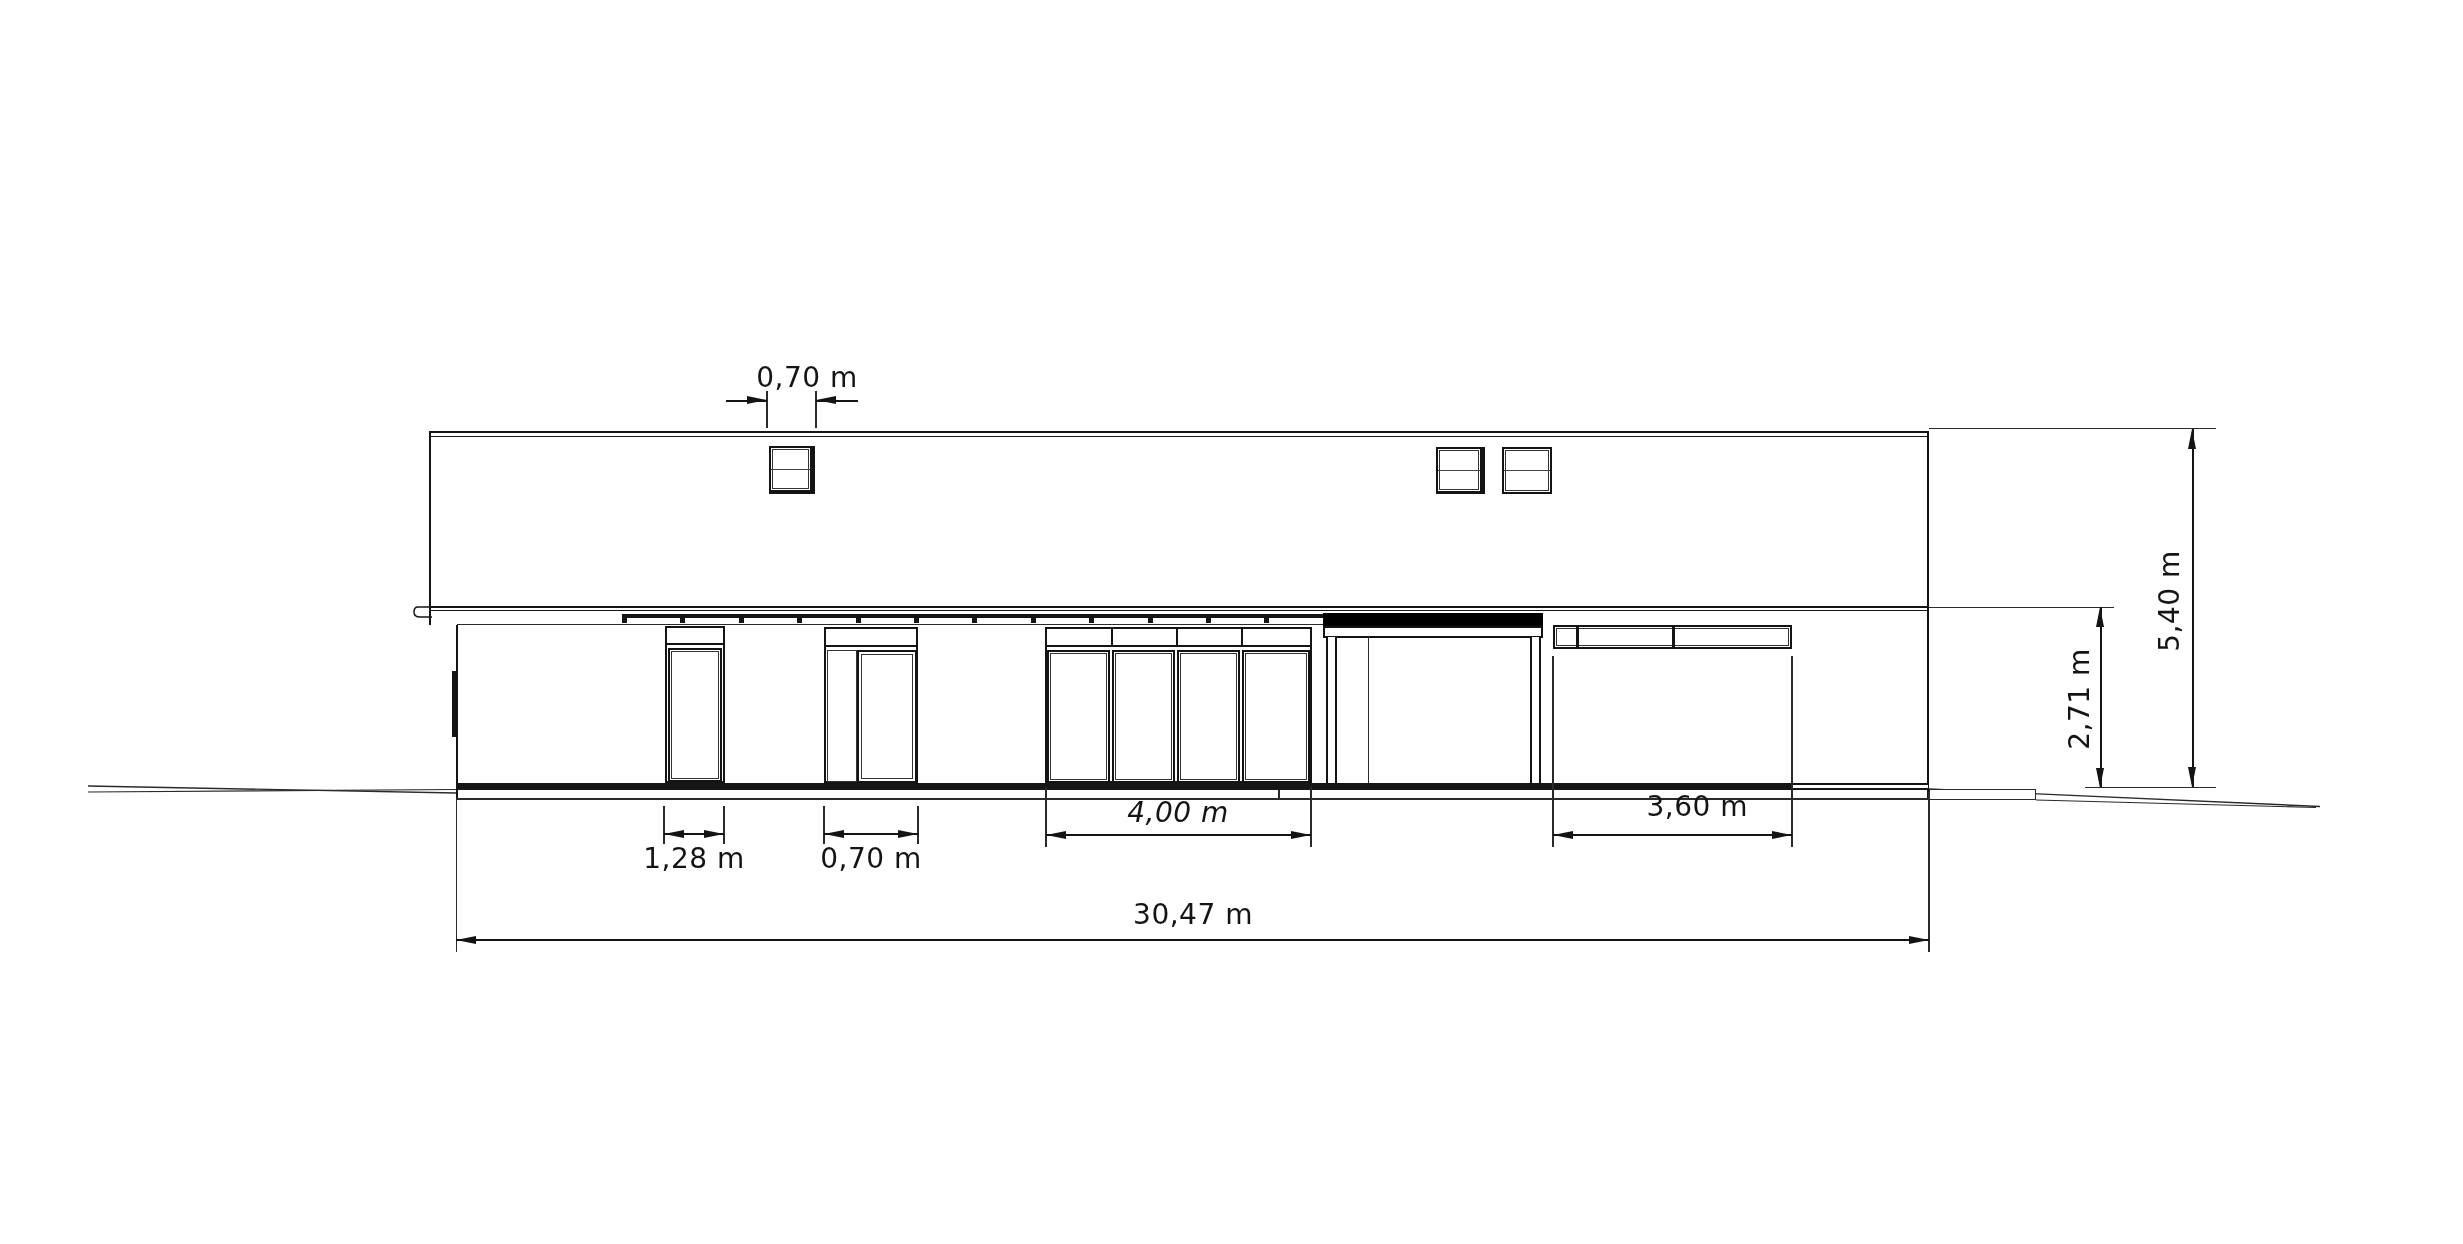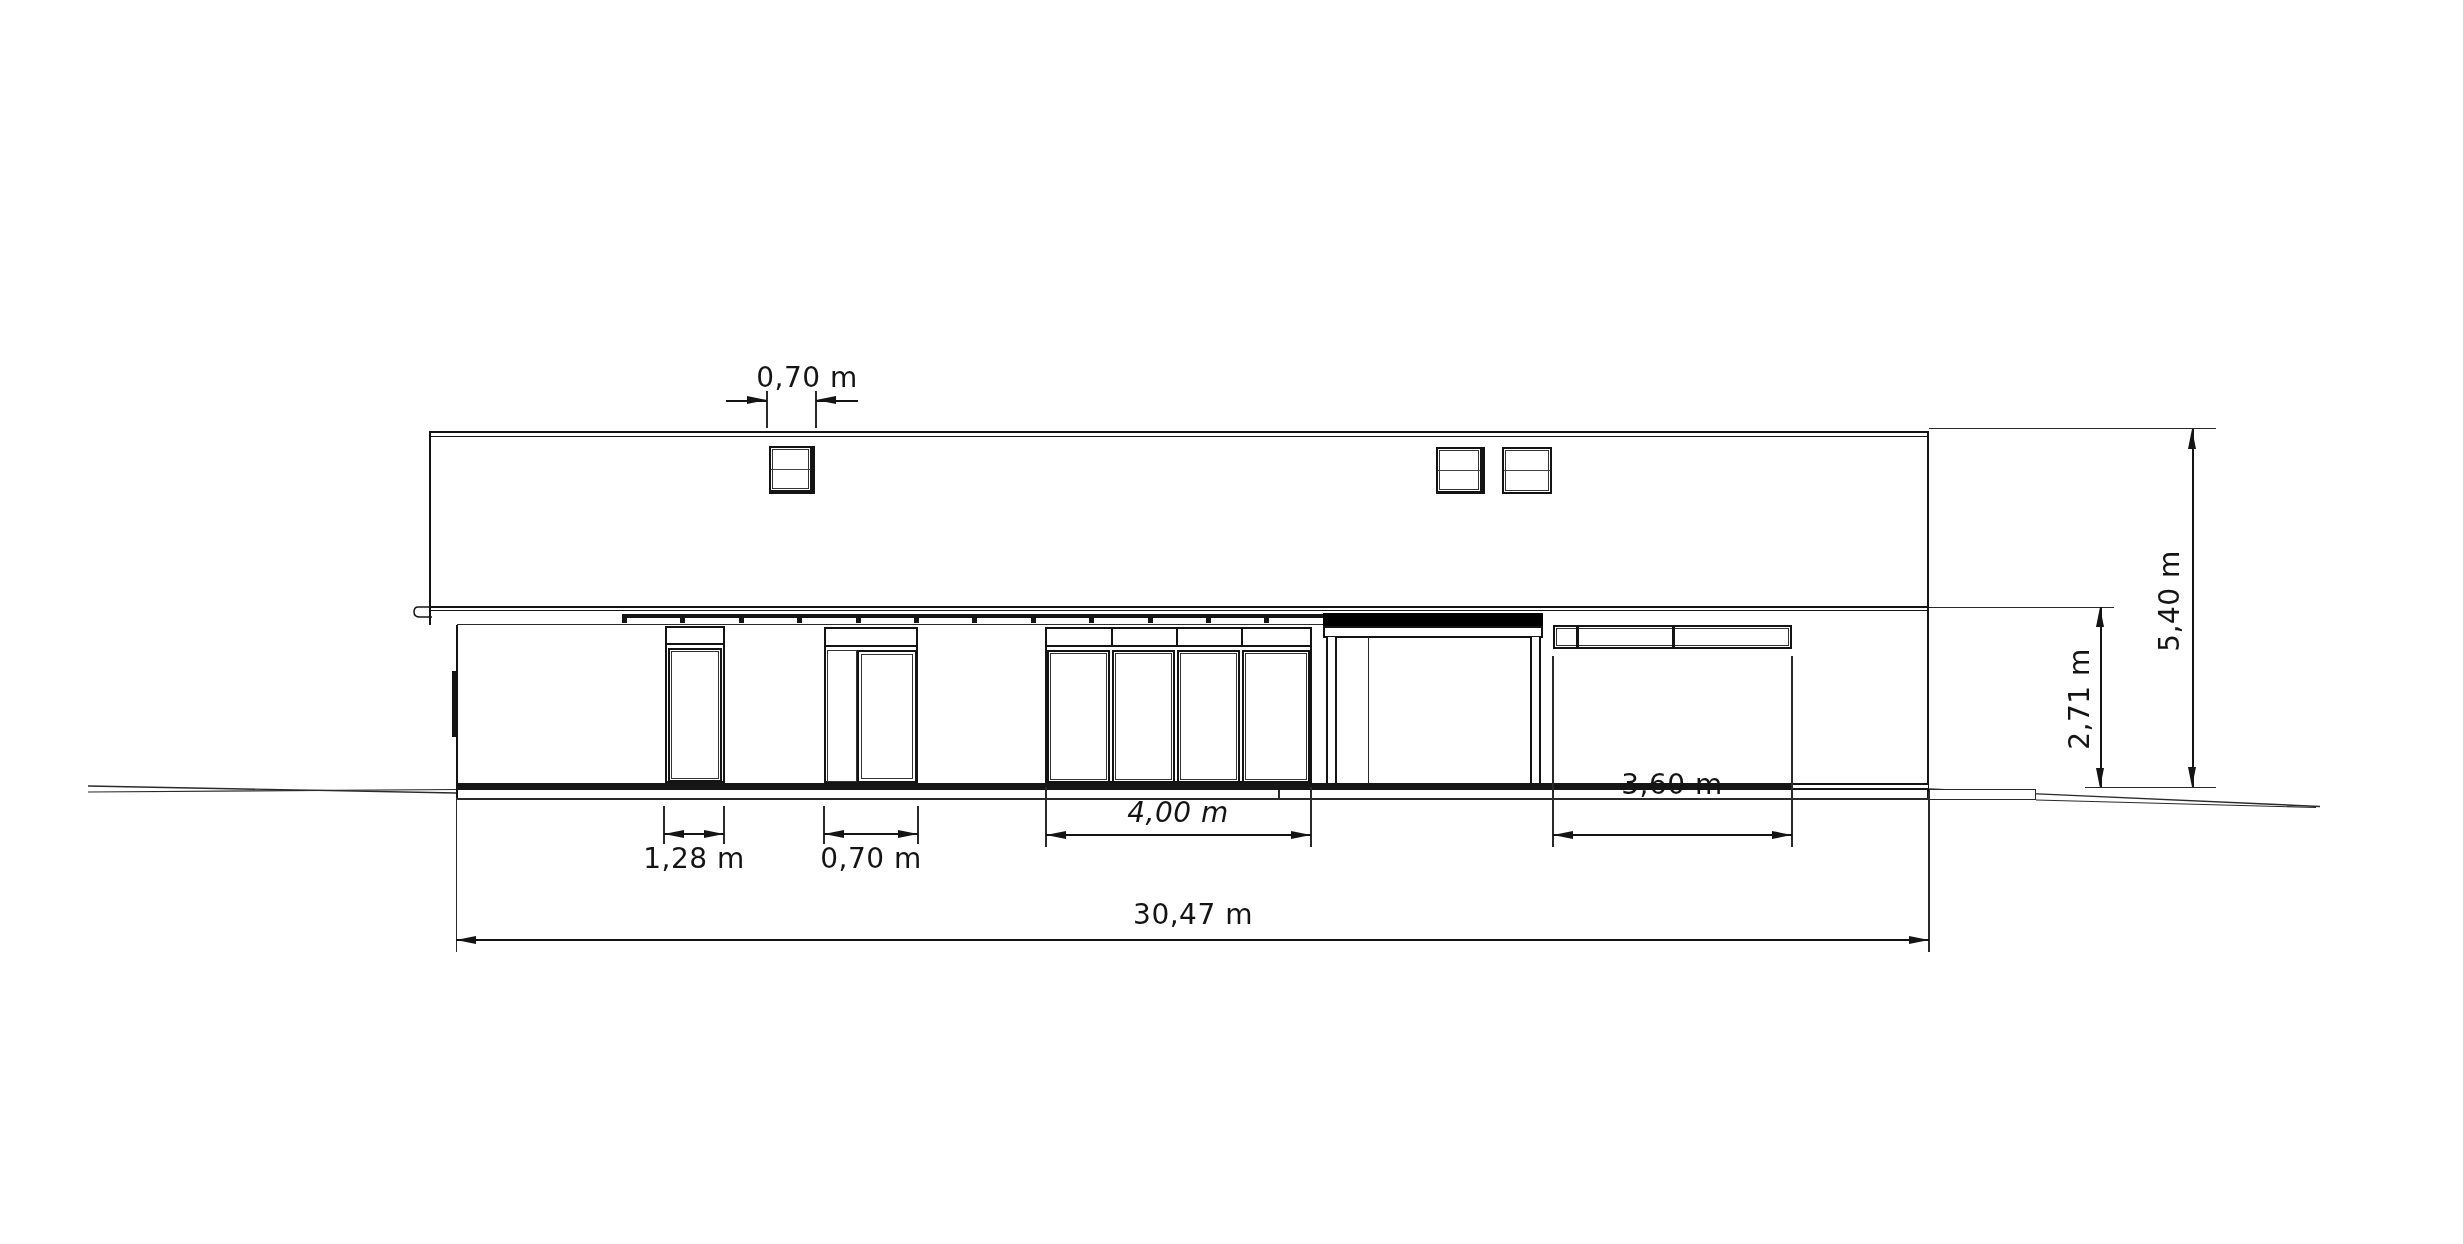--- a/index.html
+++ b/index.html
@@ -135,21 +135,21 @@
   <div class="ln" style="left:1046px;top:834px;width:265px;height:1.5px;"></div>
   <div class="ah l" style="left:1046px;top:830.5px;"></div>
   <div class="ah r" style="left:1291px;top:830.5px;"></div>
   <div class="dimlabel" style="left:1102px;top:798px;width:152px;font-style:italic;">4,00 m</div>
 
   <div class="thin" style="left:1552px;top:656px;width:1.5px;height:191px;"></div>
   <div class="thin" style="left:1791px;top:656px;width:1.5px;height:191px;"></div>
   <div class="ln" style="left:1553px;top:834px;width:239px;height:1.5px;"></div>
   <div class="ah l" style="left:1553px;top:830.5px;"></div>
   <div class="ah r" style="left:1772px;top:830.5px;"></div>
-  <div class="dimlabel" style="left:1596px;top:770px;width:152px;">3,60 m</div>
+  <div class="dimlabel" style="left:1596px;top:792px;width:152px;text-align:right;">3,60 m</div>
 
   <div class="thin" style="left:455.5px;top:800px;width:1.5px;height:152px;"></div>
   <div class="thin" style="left:1928px;top:792px;width:1.5px;height:160px;"></div>
   <div class="ln" style="left:456px;top:939px;width:1473px;height:2px;"></div>
   <div class="ah l" style="left:456px;top:935.5px;"></div>
   <div class="ah r" style="left:1909px;top:935.5px;"></div>
   <div class="dimlabel" style="left:1115px;top:900px;width:156px;">30,47 m</div>
 
   <div class="thin" style="left:1929px;top:606.5px;width:185px;height:1px;"></div>
   <div class="ln" style="left:2100px;top:607px;width:1.5px;height:181px;"></div>

